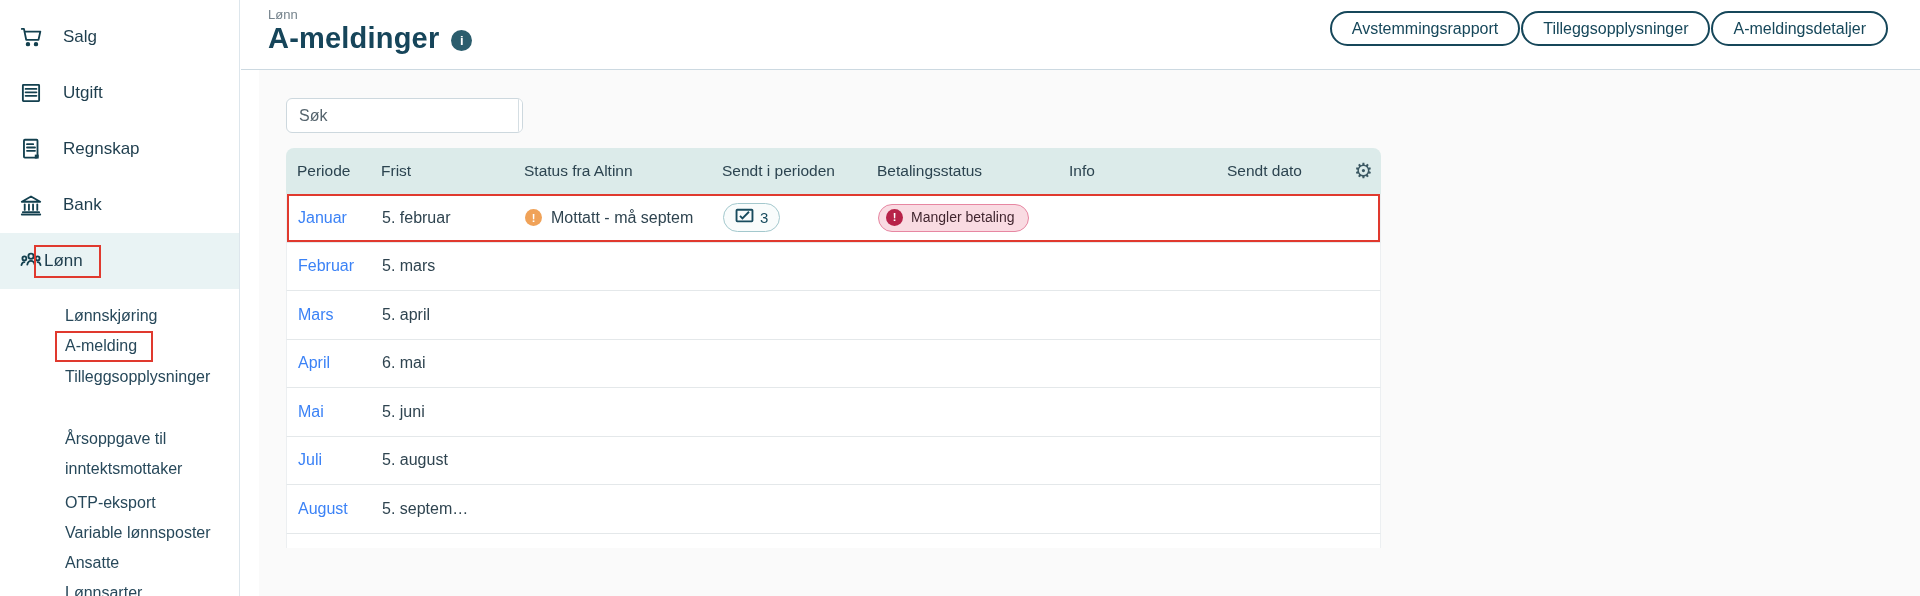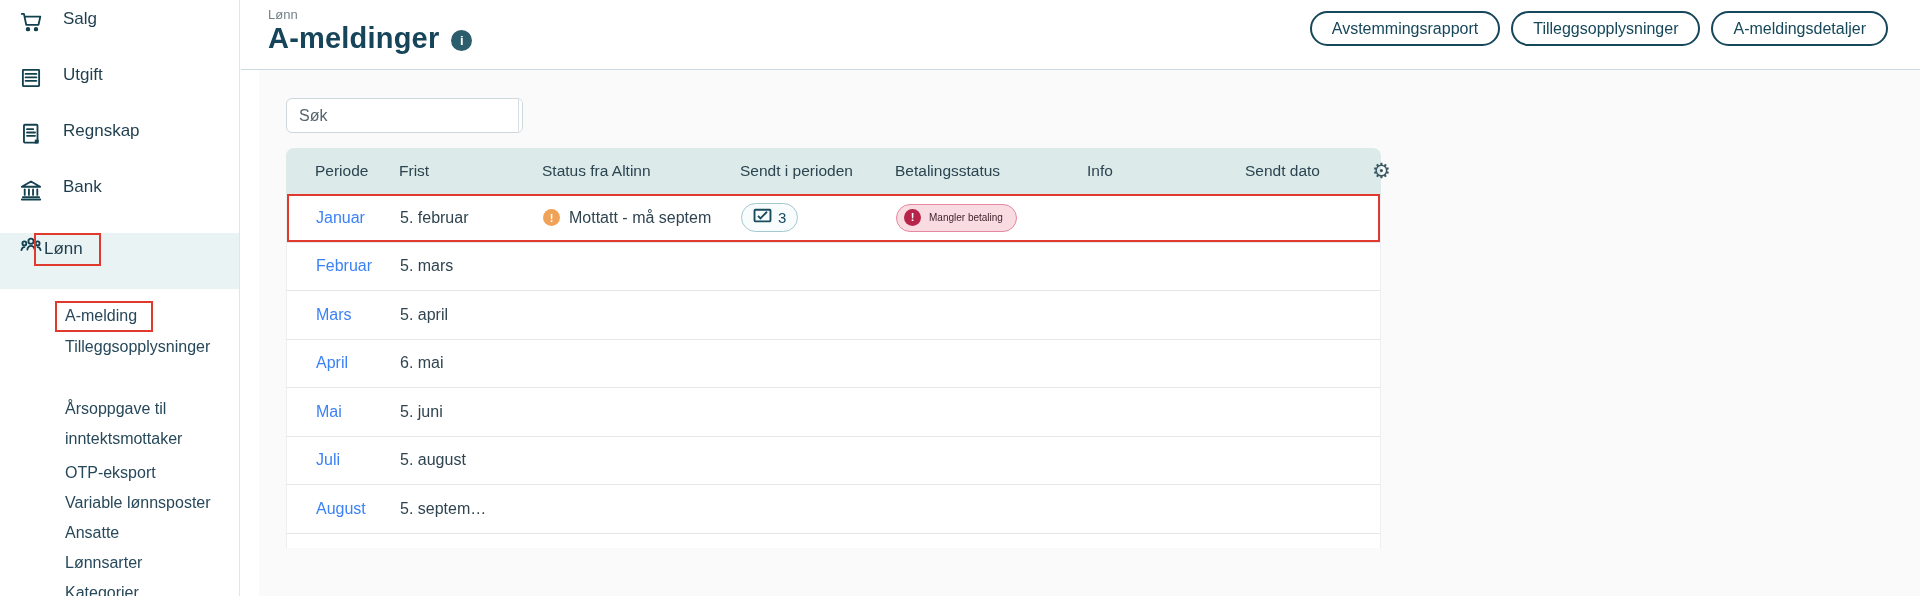--- a/index.html
+++ b/index.html
@@ -11,21 +11,21 @@
     position:relative;
   }
   .app { width:1920px; height:596px; position:relative; }
 
   
   .sidebar {
     position:absolute; left:0; top:0; width:240px; height:596px;
     background:#ffffff; border-right:1px solid #dde6ec; padding-top:9px;
   }
   .nav-item {
-    height:56px; display:flex; align-items:flex-start; padding-left:18px; cursor:pointer;
+    height:56px; display:flex; align-items:center; padding-left:18px; cursor:pointer;
   }
   .nav-item.active { background:#e9f3f4; }
   .nav-icon { width:26px; height:26px; display:inline-flex; align-items:center; justify-content:center; }
   .nav-label { margin-left:19px; font-size:17px; color:#1e3d4d; }
   .annotation-box {
     border:2px solid #e0392e; padding:4px 16px 5px 8px; margin-left:-10px;
   }
   .subnav { margin-top:12px; }
   .subnav-item {
     padding-left:65px; line-height:30px; font-size:16px; color:#27485a; cursor:pointer;
@@ -41,21 +41,21 @@
     background:#ffffff; border-bottom:1px solid #ccd9e1;
   }
   .breadcrumb { position:absolute; left:27px; top:7px; font-size:13px; color:#75838c; }
   .title-row { position:absolute; left:27px; top:22px; display:flex; align-items:center; gap:12px; }
   .page-title { font-size:29px; font-weight:600; color:#16455a; letter-spacing:0.2px; }
   .info-icon {
     width:21px; height:21px; border-radius:50%; background:#2b5d6d; color:#ffffff;
     font-size:13px; font-weight:bold; display:inline-flex; align-items:center; justify-content:center;
     font-style:normal; cursor:pointer; margin-top:3px;
   }
-  .header-buttons { position:absolute; right:32px; top:11px; display:flex; gap:11px; }
+  .header-buttons { position:absolute; right:32px; top:11px; display:flex; gap:1px; }
   .pill-btn {
     height:35px; border:2px solid #16475a; border-radius:18px; background:#ffffff;
     color:#16475a; font-size:16px; font-family:"Liberation Sans",sans-serif;
     padding:0 20px; cursor:pointer; white-space:nowrap;
   }
 
   
   .content {
     position:absolute; left:241px; top:70px; width:1679px; height:526px;
     background:#fafafa;
@@ -74,21 +74,21 @@
   .filter-btn {
     width:40px; border:none; border-left:1px solid #d5dee3; background:#ffffff;
     display:flex; align-items:center; justify-content:center; cursor:pointer;
   }
 
   
   .table { position:absolute; left:27px; top:78px; width:1095px; }
   .tgrid {
     display:grid;
     grid-template-columns:84px 143px 198px 155px 192px 158px 127px 1fr;
-    padding-left:29px; align-items:center;
+    padding-left:11px; align-items:center;
   }
   .thead {
     height:46px; background:#dcebea; border-radius:8px 8px 0 0;
     font-size:15.5px; color:#2c4450;
   }
   .th { padding-right:6px; }
   .th-gear { display:flex; justify-content:flex-start; }
   .gear-icon { font-family:"DejaVu Sans", sans-serif; font-size:21px; color:#3b5863; cursor:pointer; line-height:1; }
   .trow {
     height:48.5px; background:#ffffff; border-bottom:1px solid #e4e8ea;
@@ -111,21 +111,21 @@
     display:inline-flex; align-items:center; gap:6px;
     border:1.5px solid #a3c8cd; background:#f9fcfc; border-radius:15px;
     padding:4px 11px; cursor:default;
   }
   .sent-count { font-size:15px; color:#174b5e; }
   .payment-pill {
     display:inline-flex; align-items:center; gap:8px;
     background:#f9dbe2; border:1.5px solid #e787a2; border-radius:16px;
     padding:4px 13px 5px 7px;
   }
-  .payment-label { font-size:10px; color:#41262f; white-space:nowrap; }
+  .payment-label { font-size:14px; color:#41262f; white-space:nowrap; }
   svg.icn { stroke:#13404f; fill:none; stroke-width:1.7; stroke-linecap:round; stroke-linejoin:round; }
 </style>
 </head>
 <body>
 
 <div class="app">
 
   <aside class="sidebar">
     <div class="nav-item">
       <span class="nav-icon">
@@ -182,20 +182,21 @@
             <circle cx="5.9" cy="9.6" r="1.8"></circle>
             <path d="M3.2 15.8c.3-1.7 1.3-2.8 2.7-2.8"></path>
             <circle cx="18.1" cy="9.6" r="1.8"></circle>
             <path d="M20.8 15.8c-.3-1.7-1.3-2.8-2.7-2.8"></path>
           </svg>
       </span>
       <span class="nav-label annotation-box">Lønn</span>
     </div>
 
     <nav class="subnav">
+      <div class="subnav-item"><span>Lønnskjøring</span></div>
       <div class="subnav-item"><span class="annotation-box-sub">A-melding</span></div>
       <div class="subnav-item"><span>Tilleggsopplysninger</span></div>
       <div class="subnav-item wrap2"><span style="display:inline-block;max-width:145px;">Årsoppgave til inntektsmottaker</span></div>
       <div class="subnav-item"><span>OTP-eksport</span></div>
       <div class="subnav-item"><span>Variable lønnsposter</span></div>
       <div class="subnav-item"><span>Ansatte</span></div>
       <div class="subnav-item"><span>Lønnsarter</span></div>
       <div class="subnav-item"><span>Kategorier</span></div>
     </nav>
   </aside>

